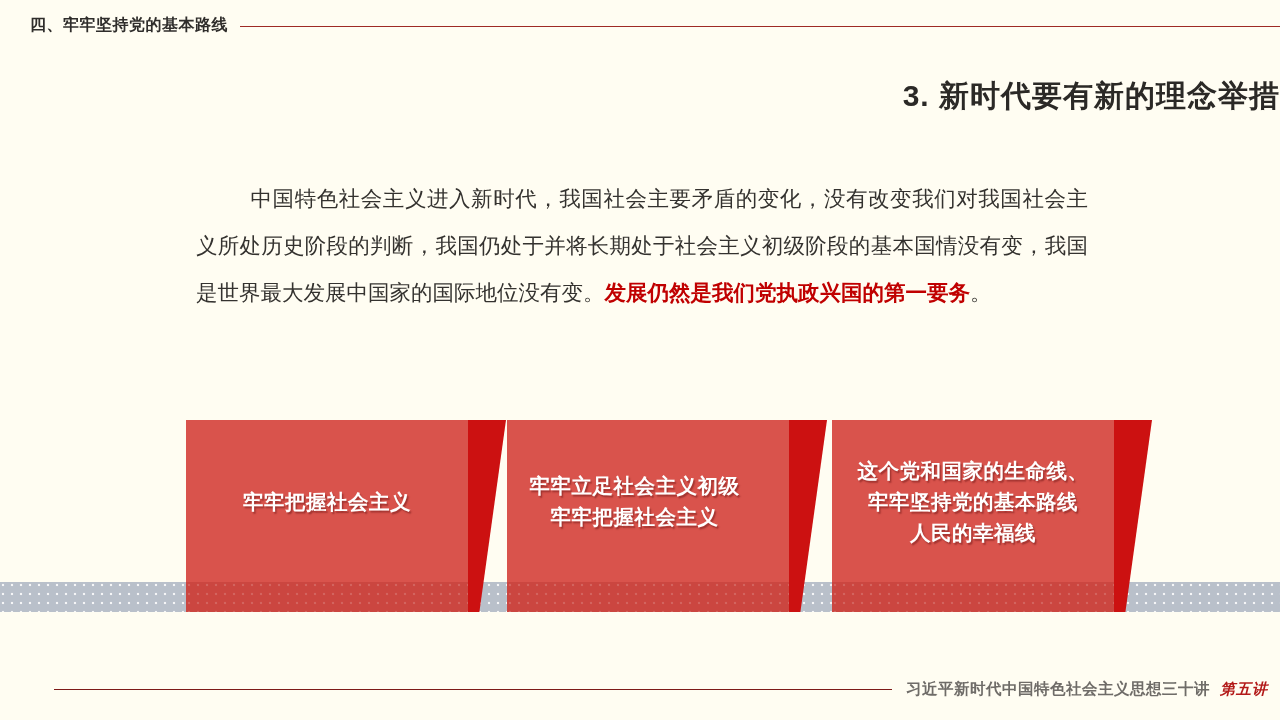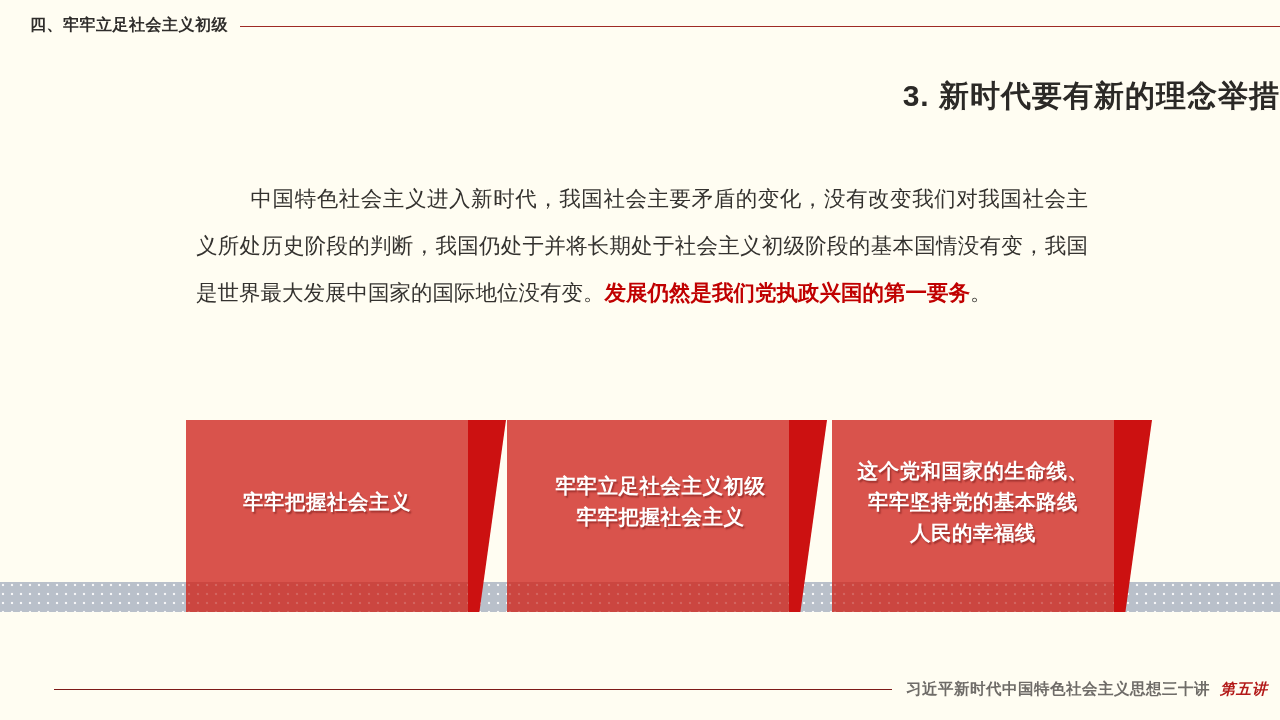--- a/index.html
+++ b/index.html
@@ -178,21 +178,21 @@
     font-style: italic;
     letter-spacing: 1px;
   }
 </style>
 </head>
 <body>
 
 <div class="slide">
 
   <div class="header">
-    <div class="header-label">四、牢牢立足社会主义初级</div>
+    <div class="header-label">四、牢牢坚持党的基本路线</div>
     <div class="header-rule"></div>
   </div>
 
   <div class="page-title">3. 新时代要有新的理念举措</div>
 
   <div class="body-text">
     <span class="indent"></span><span>中国特色社会主义进入新时代，我国社会主要矛盾的变化，没有改变我们对我国社会主义所处历史阶段的判断，我国仍处于并将长期处于社会主义初级阶段的基本国情没有变，我国是世界最大发展中国家的国际地位没有变。</span><span class="em">发展仍然是我们党执政兴国的第一要务</span><span>。</span>
   </div>
 
   <div class="gray-band"></div>
@@ -206,21 +206,21 @@
         <div>
           <div>牢牢把握社会主义</div>
         </div>
       </div>
       <div class="box-shade" style="width:282px;"></div>
     </div>
 
     <div class="box" style="left:507px; width:320px;">
       <div class="box-body" style="width:282px;"></div>
       <div class="box-wedge" style="left:282px; width:38px; clip-path: polygon(0 0, 100% 0, 30% 100%, 0 100%);"></div>
-      <div class="box-label" style="width:255px;padding-left:26px;">
+      <div class="box-label" style="width:255px;">
         <div>
           <div>牢牢立足社会主义初级</div>
           <div>牢牢把握社会主义</div>
         </div>
       </div>
       <div class="box-shade" style="width:282px;"></div>
     </div>
 
     <div class="box" style="left:832px; width:320px;">
       <div class="box-body" style="width:282px;"></div>

